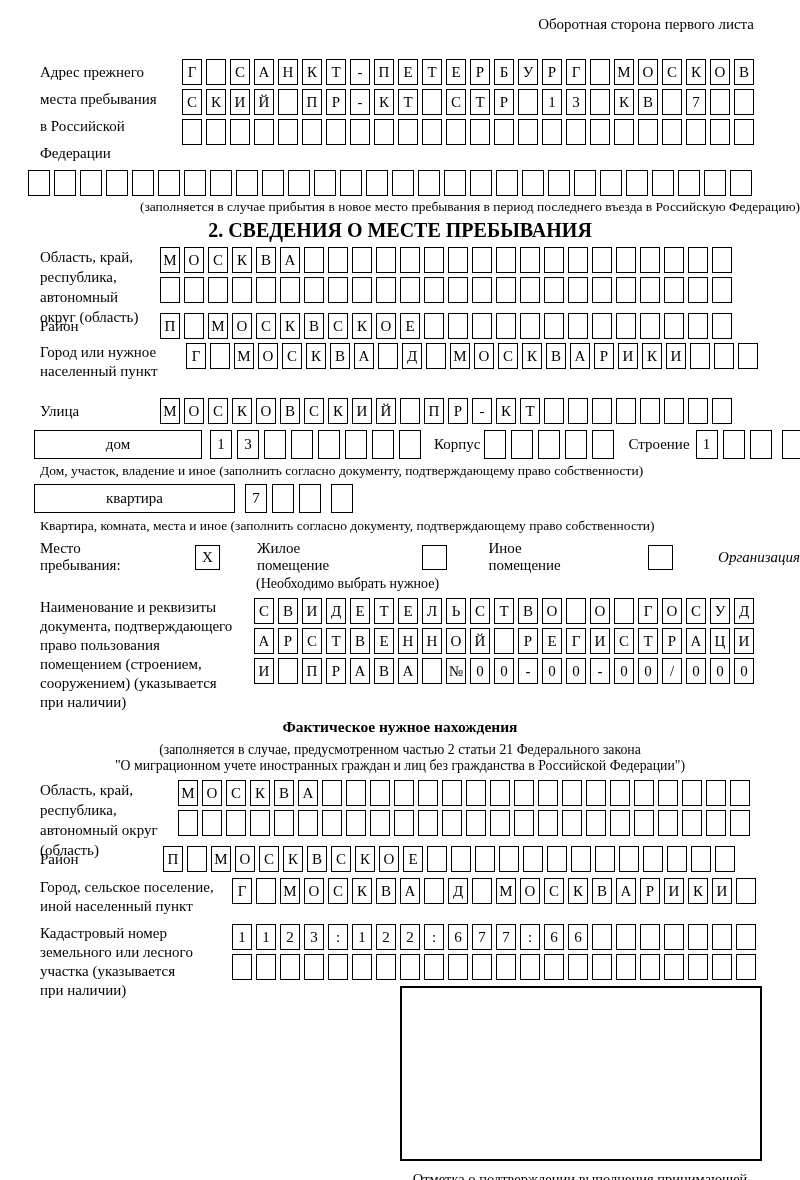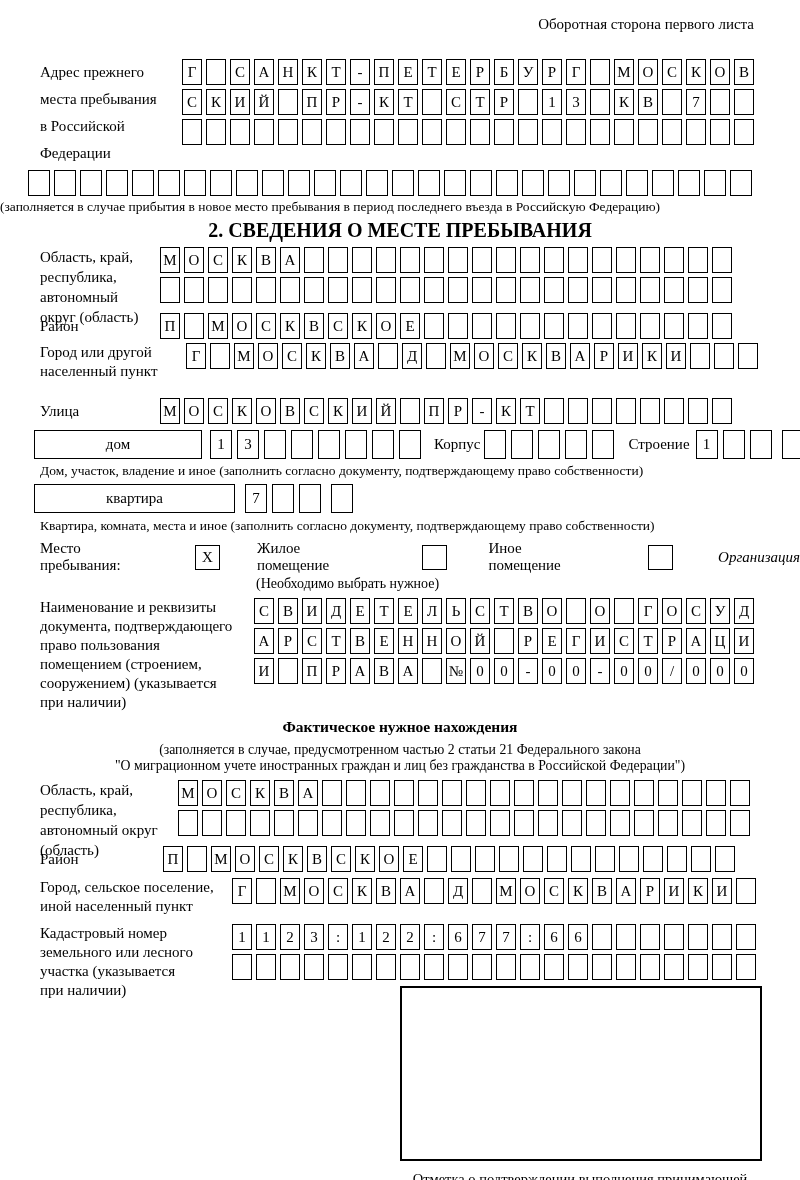--- a/index.html
+++ b/index.html
@@ -11,21 +11,21 @@
   .lbl.tight{line-height:20px;}
   .lbl.doc{line-height:19px;}
   .lbl.two{line-height:19px;align-self:center;}
   .rows{display:flex;flex-direction:column;gap:4px;}
   .cells{display:flex;gap:4px;align-items:flex-start;}
   .cell{flex:none;box-sizing:border-box;width:20px;height:26px;border:1.6px solid #000;
         display:flex;align-items:center;justify-content:center;
         font-size:15px;font-family:"Liberation Serif",serif;}
   .extra .cell{width:22px;}
   .note{font-size:13.5px;}
-  .cnote{text-align:left;font-size:13.5px;}
+  .cnote{text-align:right;font-size:13.5px;}
   .title{text-align:center;font-weight:bold;font-size:20px;}
   .bigcells .cell{width:22px;height:29px;}
   .namebox{flex:none;box-sizing:border-box;border:1.6px solid #000;height:29px;
            display:flex;align-items:center;justify-content:center;font-size:15px;}
   .inline-row{display:flex;align-items:center;margin-left:34px;}
   .fldlbl{font-size:15px;}
   .gapL{margin-left:10px;}
   .chk{flex:none;box-sizing:border-box;width:25px;height:25px;border:1.6px solid #000;
        display:flex;align-items:center;justify-content:center;font-size:15px;}
   .mesto{display:flex;align-items:center;margin-left:40px;margin-top:6px;gap:24px;}
@@ -250,21 +250,21 @@
         <span class="cell"></span>
         <span class="cell"></span>
         <span class="cell"></span>
         <span class="cell"></span>
         <span class="cell"></span>
       </div>
   </div>
 
   <div class="block" style="margin-top:4px;">
     <div class="lbl two" style="width:146px;">
-        <div>Город или другой</div>
+        <div>Город или нужное</div>
         <div>населенный пункт</div>
       </div>
     <div class="cells">
         <span class="cell">Г</span>
         <span class="cell"></span>
         <span class="cell">М</span>
         <span class="cell">О</span>
         <span class="cell">С</span>
         <span class="cell">К</span>
         <span class="cell">В</span>

